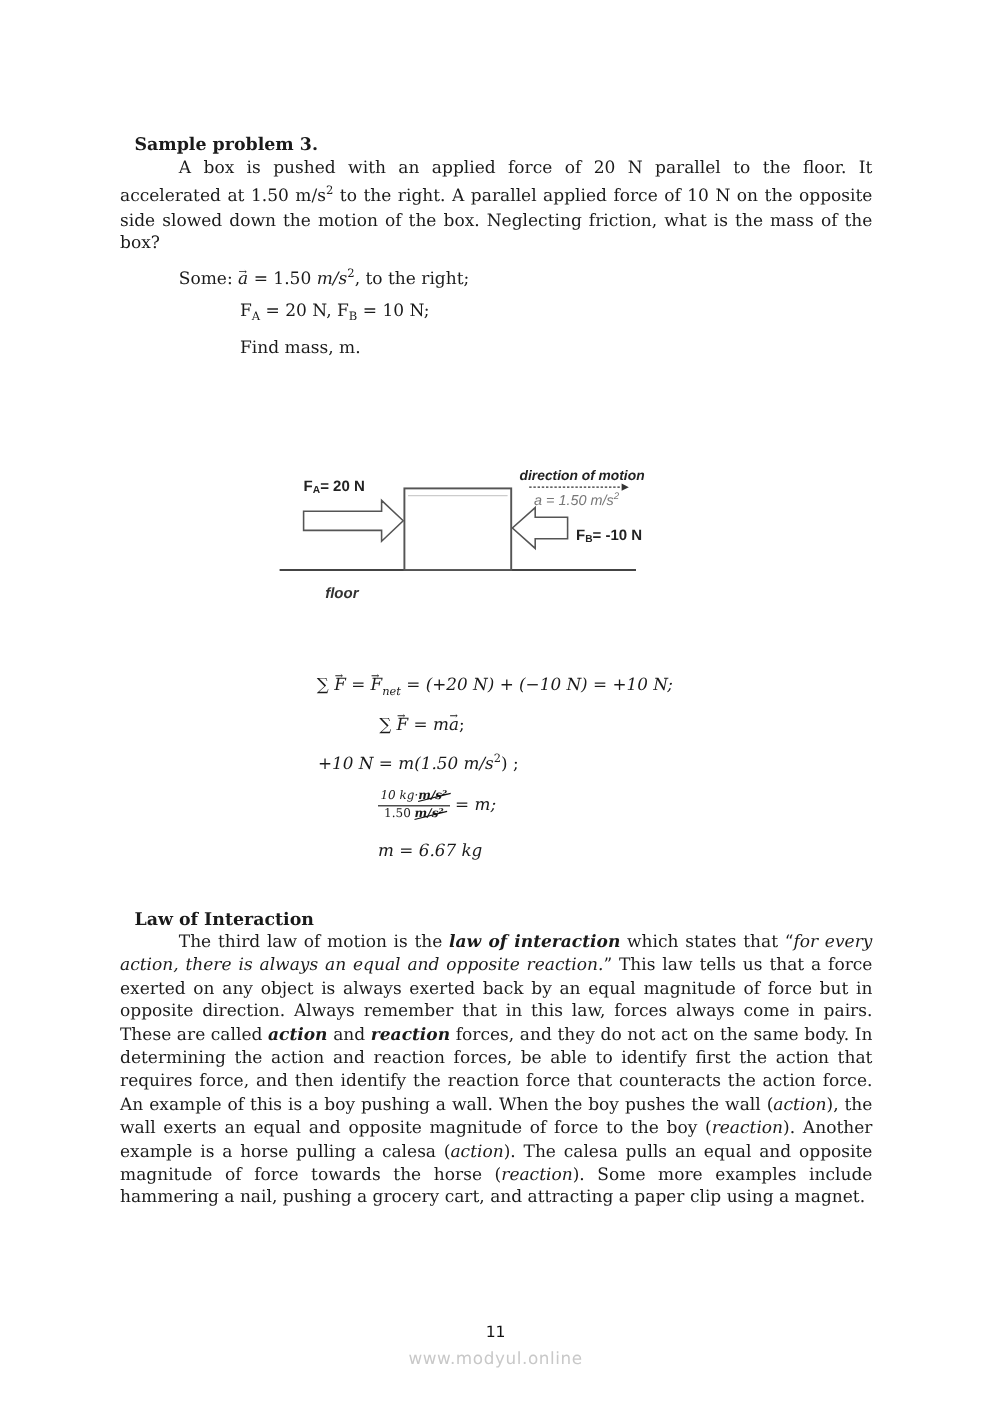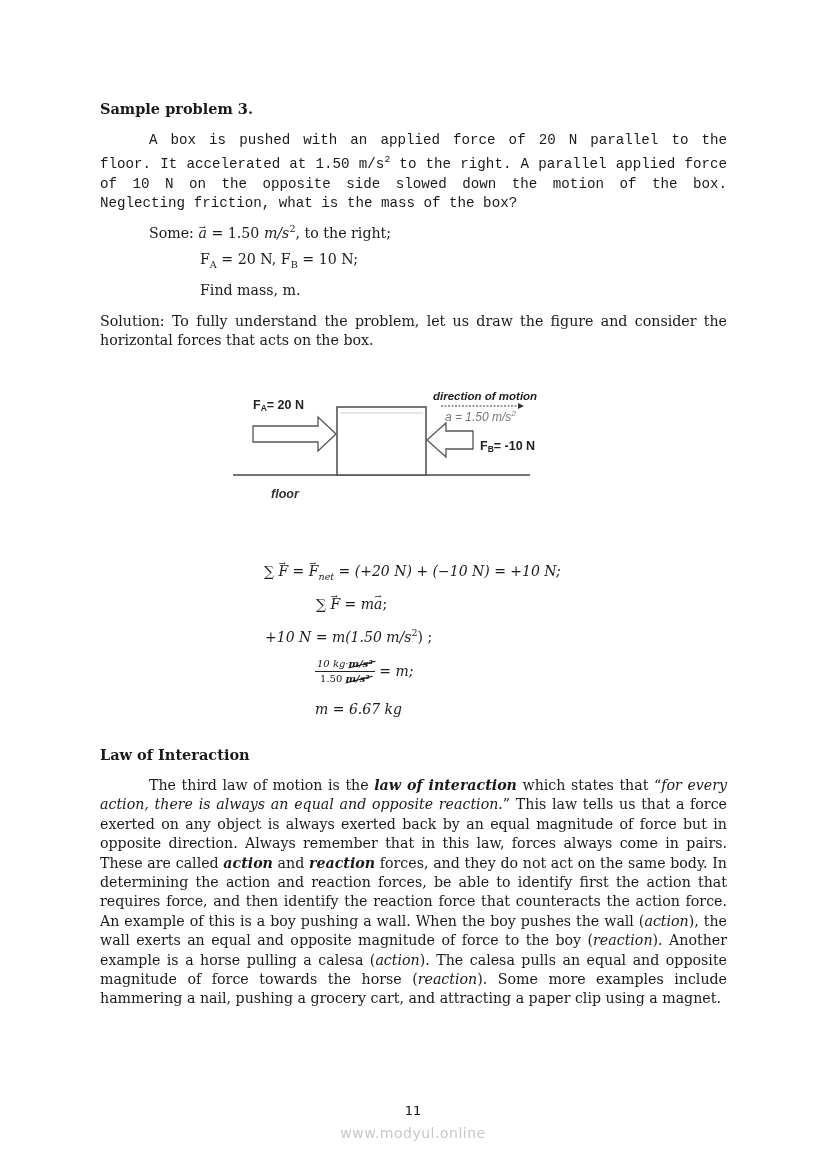--- a/index.html
+++ b/index.html
@@ -1,21 +1,21 @@
 <!DOCTYPE html>
 <html><head>
 <meta charset="utf-8">
 <style>
   html, body { margin: 0; padding: 0; background: #ffffff; }
   body { width: 826px; height: 1169px; position: relative; overflow: hidden;
          font-family: "DejaVu Serif", "Liberation Serif", serif; color: #1a1a1a; }
   .page { position: absolute; left: 0; top: 0; width: 826px; height: 1169px; }
   .txt { position: absolute; left: 100px; width: 627px; font-size: 14.2px; line-height: 19.4px;
          text-align: justify; margin: 0; }
-  .heading { position: absolute; left: 100px; font-weight: bold; font-size: 14.5px; margin: 0; }
+  .heading { position: absolute; left: 100px; font-weight: bold; font-size: 14.5px; margin: 12px; }
   .indent { text-indent: 49px; }
   .given { position: absolute; font-size: 14.2px; line-height: 19px; margin: 0; white-space: nowrap; }
   .mathline { position: absolute; font-family: "DejaVu Serif", serif; font-size: 14px; white-space: nowrap; margin: 16px; }
   .math i { font-style: italic; }
   .vec { position: relative; display: inline-block; font-style: italic; }
   .vec::before { content: "\2192"; position: absolute; top: -0.62em; left: 0.05em; font-size: 0.6em; font-style: normal; }
   sub.s, sup.s { font-size: 0.68em; }
   .frac { display: inline-block; vertical-align: middle; text-align: center; font-size: 10px; line-height: 12px; }
   .frac .num { display: block; border-bottom: 1px solid #222; padding: 0 2px 1px; }
   .frac .den { display: block; padding-top: 1px; text-align: center; }
@@ -29,29 +29,28 @@
                font-family: "DejaVu Sans", sans-serif; font-size: 14px; color: #c8c8c8; letter-spacing: 0.5px; }
   svg text { font-family: "Liberation Sans", "DejaVu Sans", sans-serif; }
 </style>
 </head>
 <body>
 
 <div class="page">
 
   <p class="heading" style="top:100px;">Sample problem 3.</p>
 
-  <p class="txt indent" style="top:131px;font-family:Liberation Mono, monospace;"><span>A box is pushed with an applied force of 20 N parallel to the floor. It accelerated at 1.50 m/s</span><sup class="s">2</sup><span> to the right. A parallel applied force of 10 N on the opposite side slowed down the motion of the box. Neglecting friction, what is the mass of the box?</span></p>
+  <p class="txt indent" style="top:131px;"><span>A box is pushed with an applied force of 20 N parallel to the floor. It accelerated at 1.50 m/s</span><sup class="s">2</sup><span> to the right. A parallel applied force of 10 N on the opposite side slowed down the motion of the box. Neglecting friction, what is the mass of the box?</span></p>
 
   <p class="given" style="left:149px; top:219px;"><span>Some: </span><span class="vec">a</span><span> = 1.50 </span><i>m/s</i><sup class="s">2</sup><span>, to the right;</span></p>
 
   <p class="given" style="left:200px; top:250px;"><span>F</span><sub class="s">A</sub><span> = 20 N, </span><span>F</span><sub class="s">B</sub><span> = 10 N;</span></p>
 
   <p class="given" style="left:200px; top:281px;">Find mass, m.</p>
 
-  <p class="txt" style="top:312px;">Solution: To fully understand the problem, let us draw the figure and consider the horizontal forces that acts on the box.</p>
 
   <svg style="position:absolute; left:0; top:0;" width="826" height="520">
     <line x1="233" y1="475" x2="530" y2="475" stroke="#444" stroke-width="1.5"></line>
     <rect x="337" y="407" width="89" height="68" fill="#fff" stroke="#555" stroke-width="1.6"></rect>
     <line x1="340" y1="413" x2="423" y2="413" stroke="#ccc" stroke-width="1"></line>
     <polygon points="253,426 318,426 318,417 336,434 318,451 318,442 253,442" fill="#fff" stroke="#555" stroke-width="1.3"></polygon>
     <polygon points="473,431 446,431 446,423 427,440 446,457 446,449 473,449" fill="#fff" stroke="#555" stroke-width="1.3" stroke-dasharray="0"></polygon>
     <text x="253" y="409" font-size="12.5" font-weight="bold" fill="#222"><tspan>F</tspan><tspan font-size="8.5" dy="2">A</tspan><tspan dy="-2">= 20 N</tspan></text>
     <text x="480" y="450" font-size="12.5" font-weight="bold" fill="#222"><tspan>F</tspan><tspan font-size="8.5" dy="2">B</tspan><tspan dy="-2">= -10 N</tspan></text>
     <text x="433" y="400" font-size="11.5" font-weight="bold" font-style="italic" fill="#222">direction of motion</text>

